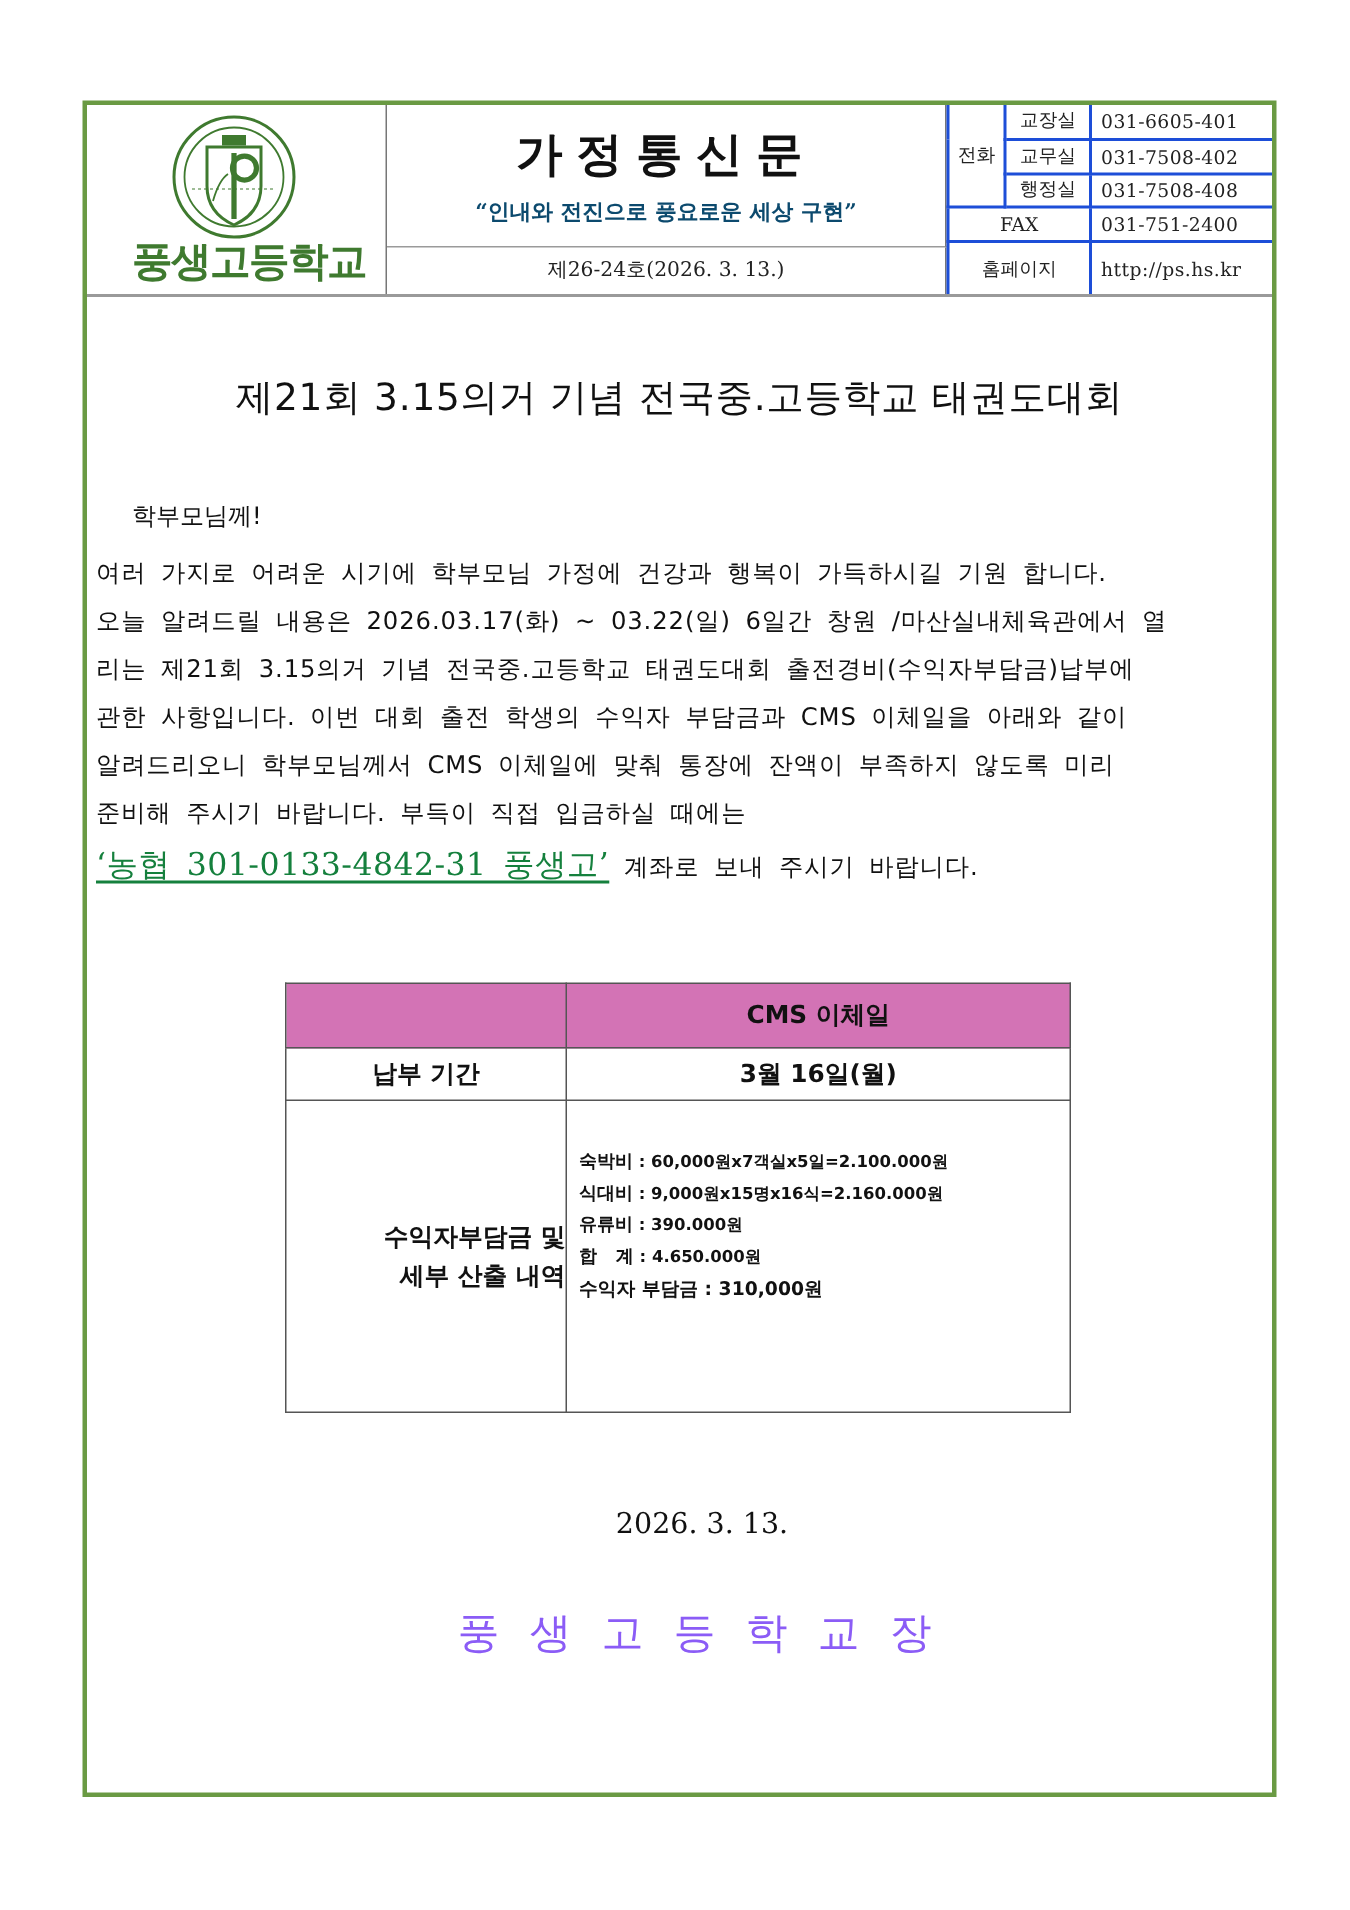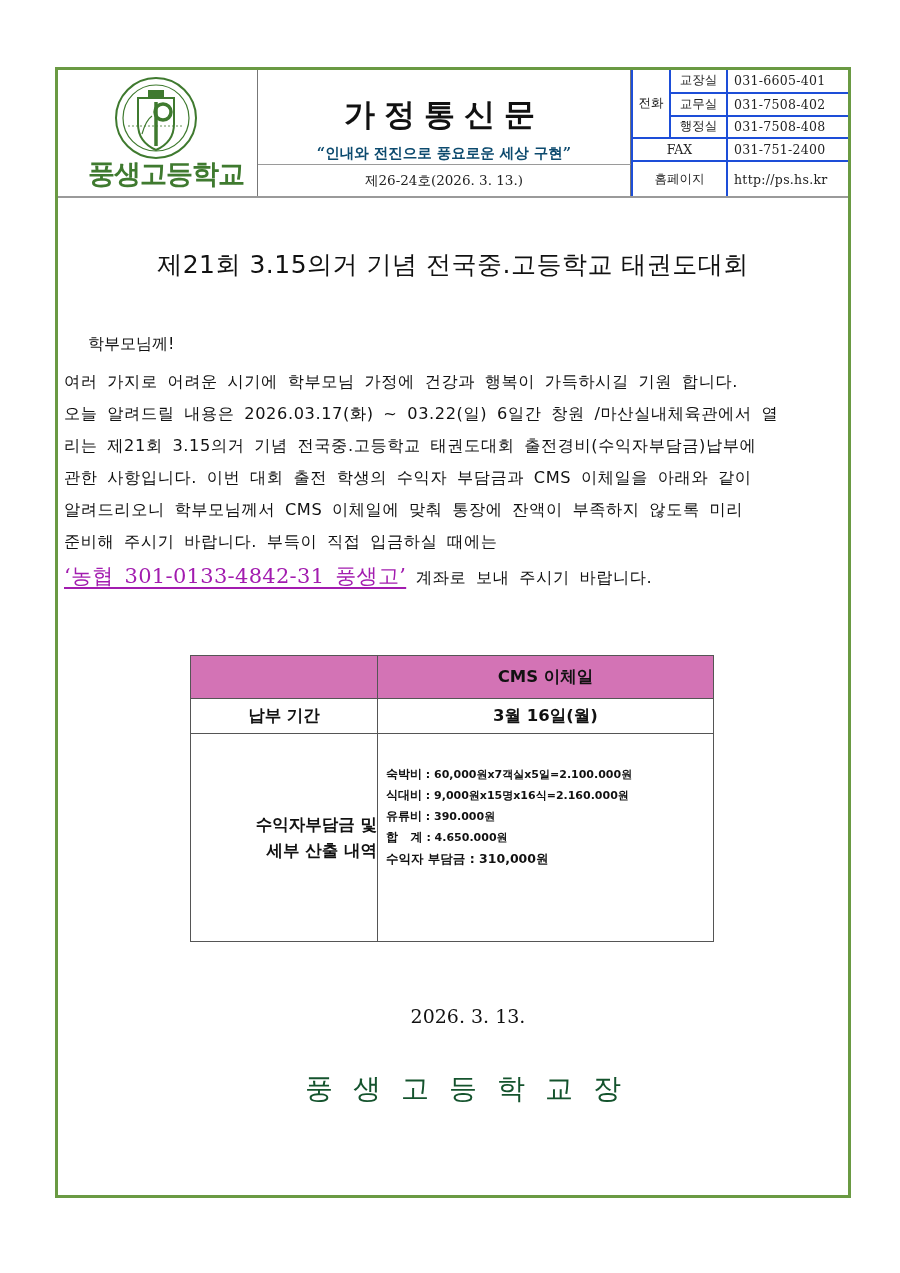--- a/index.html
+++ b/index.html
@@ -28,21 +28,21 @@
     font-family: "DejaVu Sans", sans-serif; font-weight: bold; font-size: 27px;
     color: #3f7a2f; letter-spacing: -1px; padding-left: 16px;
   }
 
   .title-cell {
     position: absolute; left: 200px; top: 0; width: 373px; height: 95px;
     border-right: 1px solid #777; border-bottom: 1px solid #9a9a9a;
     text-align: center;
   }
   .title-main {
-    display: block; margin-top: 24px;
+    display: block; margin-top: 12px;
     font-family: "DejaVu Sans", sans-serif; font-weight: bold; font-size: 31px;
     letter-spacing: 9px; color: #111;
   }
   .title-motto {
     display: block; margin-top: 8px;
     font-family: "DejaVu Serif", serif; font-weight: bold; font-size: 14.5px; color: #0c4a6e;
   }
   .issue-cell {
     position: absolute; left: 200px; top: 95px; width: 373px; height: 31px;
     border-right: 1px solid #777; text-align: center;
@@ -73,21 +73,21 @@
     font-family: "DejaVu Sans", sans-serif; font-size: 16px; color: #111;
   }
   .body-text {
     position: absolute; left: 6px; top: 296px; width: 780px;
     font-family: "DejaVu Sans", sans-serif; font-size: 16.2px; line-height: 32px;
     color: #111; text-align: justify; letter-spacing: 0.6px; word-spacing: 4px;
   }
   .body-line { display: block; white-space: nowrap; overflow: hidden; }
   .account-line { display: block; white-space: nowrap; margin-top: 2px; }
   .account {
-    font-family: "DejaVu Serif", serif; font-size: 21px; color: #a21caf;
+    font-family: "DejaVu Serif", serif; font-size: 21px; color: #15803d;
     text-decoration: underline; text-underline-offset: 4px; letter-spacing: 0.3px;
   }
 
   
   .pay-table {
     position: absolute; left: 132px; top: 585px; width: 524px; height: 287px;
     border-collapse: collapse; font-family: "DejaVu Sans", sans-serif; color: #111;
   }
   .pay-table td { border: 1px solid #555; padding: 0; }
   .pay-table .head td { background: #d373b5; height: 43px; font-weight: bold; font-size: 16.5px; text-align: center; }
@@ -102,21 +102,21 @@
   .detail-list .d-key { font-size: 12px; }
   .detail-list .d-total { font-size: 12.5px; }
 
   
   .sign-date {
     position: absolute; left: 0; top: 935px; width: 790px; text-align: center;
     font-family: "DejaVu Serif", serif; font-size: 19px; color: #111; padding-left: 30px;
   }
   .sign-name {
     position: absolute; left: 0; top: 1000px; width: 790px; text-align: center;
-    font-family: "DejaVu Sans", sans-serif; font-size: 28px; color: #14532d;
+    font-family: "DejaVu Sans", sans-serif; font-size: 28px; color: #8b5cf6;
     letter-spacing: 20px; padding-left: 40px;
   }
 </style>
 </head>
 <body>
 
 <div class="frame">
 
   <div class="header">
     <div class="logo-cell">

